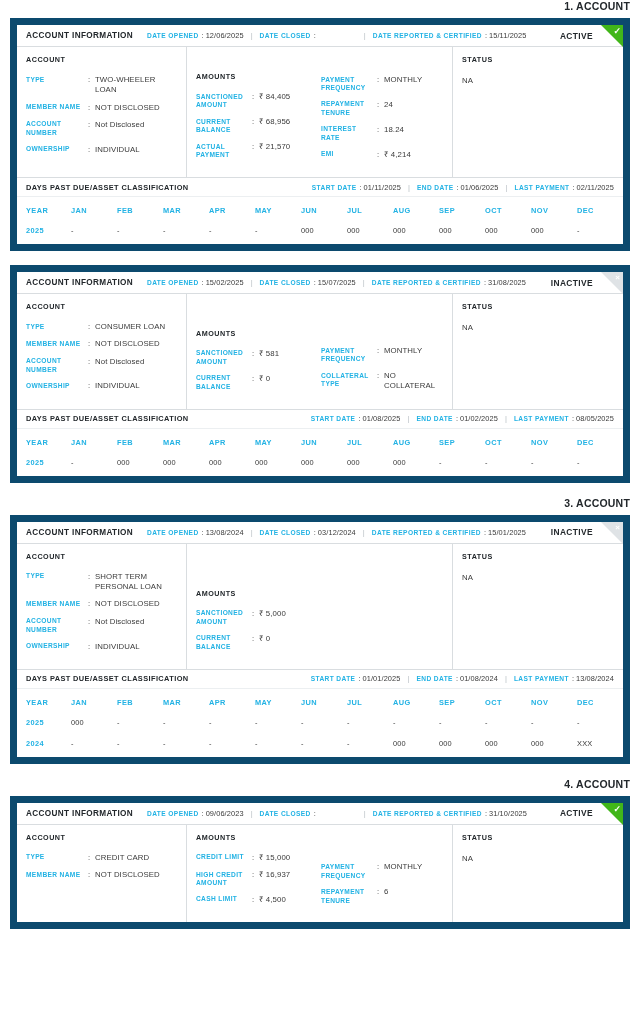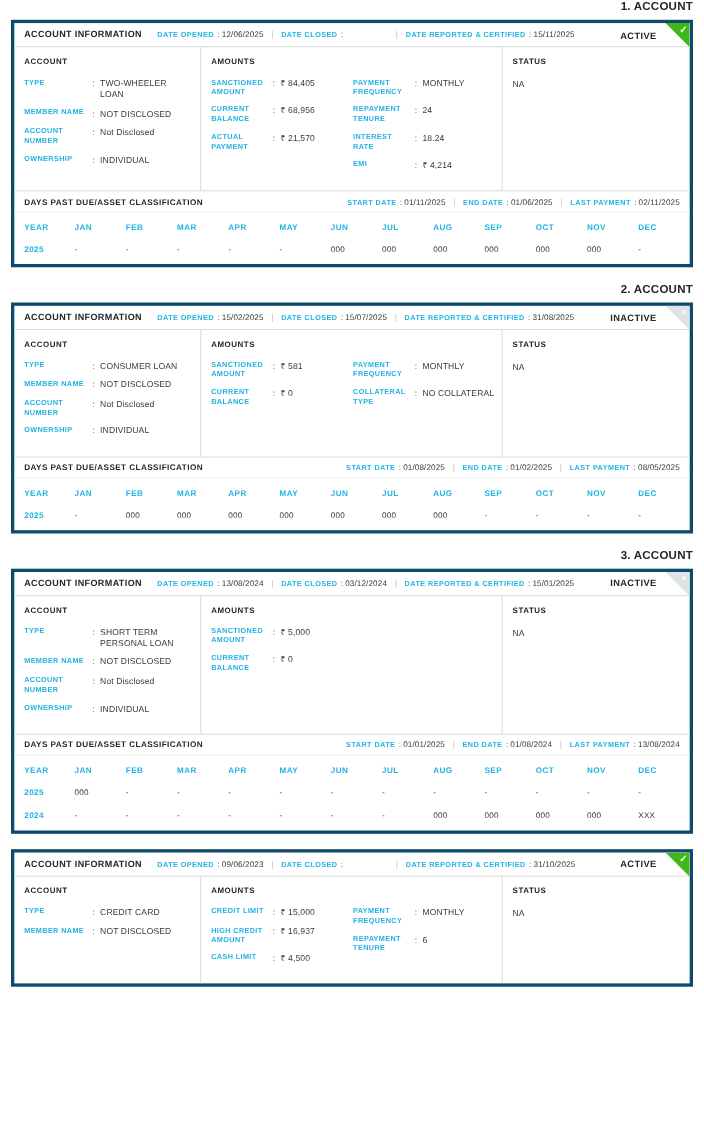--- a/index.html
+++ b/index.html
@@ -27,21 +27,21 @@
     font-size: 10.5px;
     font-weight: bold;
     letter-spacing: 0.2px;
     color: #22272b;
     margin: 0 0 6px 2px;
     text-align: right;
   }
   .section-block { margin-bottom: 14px; }
 
   .card {
-    border: 3px solid #0c4a6e;
+    border: 7px solid #0c4a6e;
     background: #fff;
     position: relative;
     overflow: hidden;
   }
 
   
   .info-bar {
     display: flex;
     align-items: center;
     height: 22px;
@@ -98,21 +98,21 @@
     line-height: 12px;
     color: #ffffff;
     font-weight: bold;
   }
   .corner-ribbon.inactive .glyph { color: #ffffff; font-size: 8px; right: 3px; }
 
   
   .detail-body { display: flex; align-items: stretch; }
   .col { padding: 8px 0 10px 0; }
   .col-account { width: 170px; border-right: 1px solid #d9dde0; padding-left: 9px; padding-right: 14px; }
-  .col-amounts { flex: 1; border-right: 1px solid #d9dde0; padding-left: 9px; padding-right: 6px; display: flex; }
+  .col-amounts { flex: 1; border-right: 1px solid #d9dde0; padding-left: 9px; padding-right: 6px; display: flex; align-items: flex-end; }
   .col-status  { width: 170px; padding-left: 9px; padding-right: 6px; }
 
   .col-head {
     font-size: 7.2px;
     font-weight: bold;
     letter-spacing: 0.5px;
     color: #22272b;
     margin-bottom: 11px;
     text-transform: uppercase;
   }
@@ -344,21 +344,20 @@
                 <td>000</td>
                 <td>000</td>
                 <td>000</td>
                 <td>-</td>
               </tr>
             </tbody>
           </table>
         </div>
       </div>
       <div class="section-block">
-        <div class="section-title">2. ACCOUNT</div>
         <div class="card">
           <div class="info-bar">
             <span class="info-bar-title">ACCOUNT INFORMATION</span>
             <span class="meta-item">
               <span class="meta-label">DATE OPENED</span>
               <span class="meta-colon">:</span>
               <span class="meta-value">15/02/2025</span>
             </span>
             <span class="meta-sep">|</span>
             <span class="meta-item">
@@ -665,20 +664,21 @@
                 <td>000</td>
                 <td>000</td>
                 <td>000</td>
                 <td>XXX</td>
               </tr>
             </tbody>
           </table>
         </div>
       </div>
       <div class="section-block">
+        <div class="section-title">4. ACCOUNT</div>
         <div class="card">
           <div class="info-bar">
             <span class="info-bar-title">ACCOUNT INFORMATION</span>
             <span class="meta-item">
               <span class="meta-label">DATE OPENED</span>
               <span class="meta-colon">:</span>
               <span class="meta-value">09/06/2023</span>
             </span>
             <span class="meta-sep">|</span>
             <span class="meta-item">

